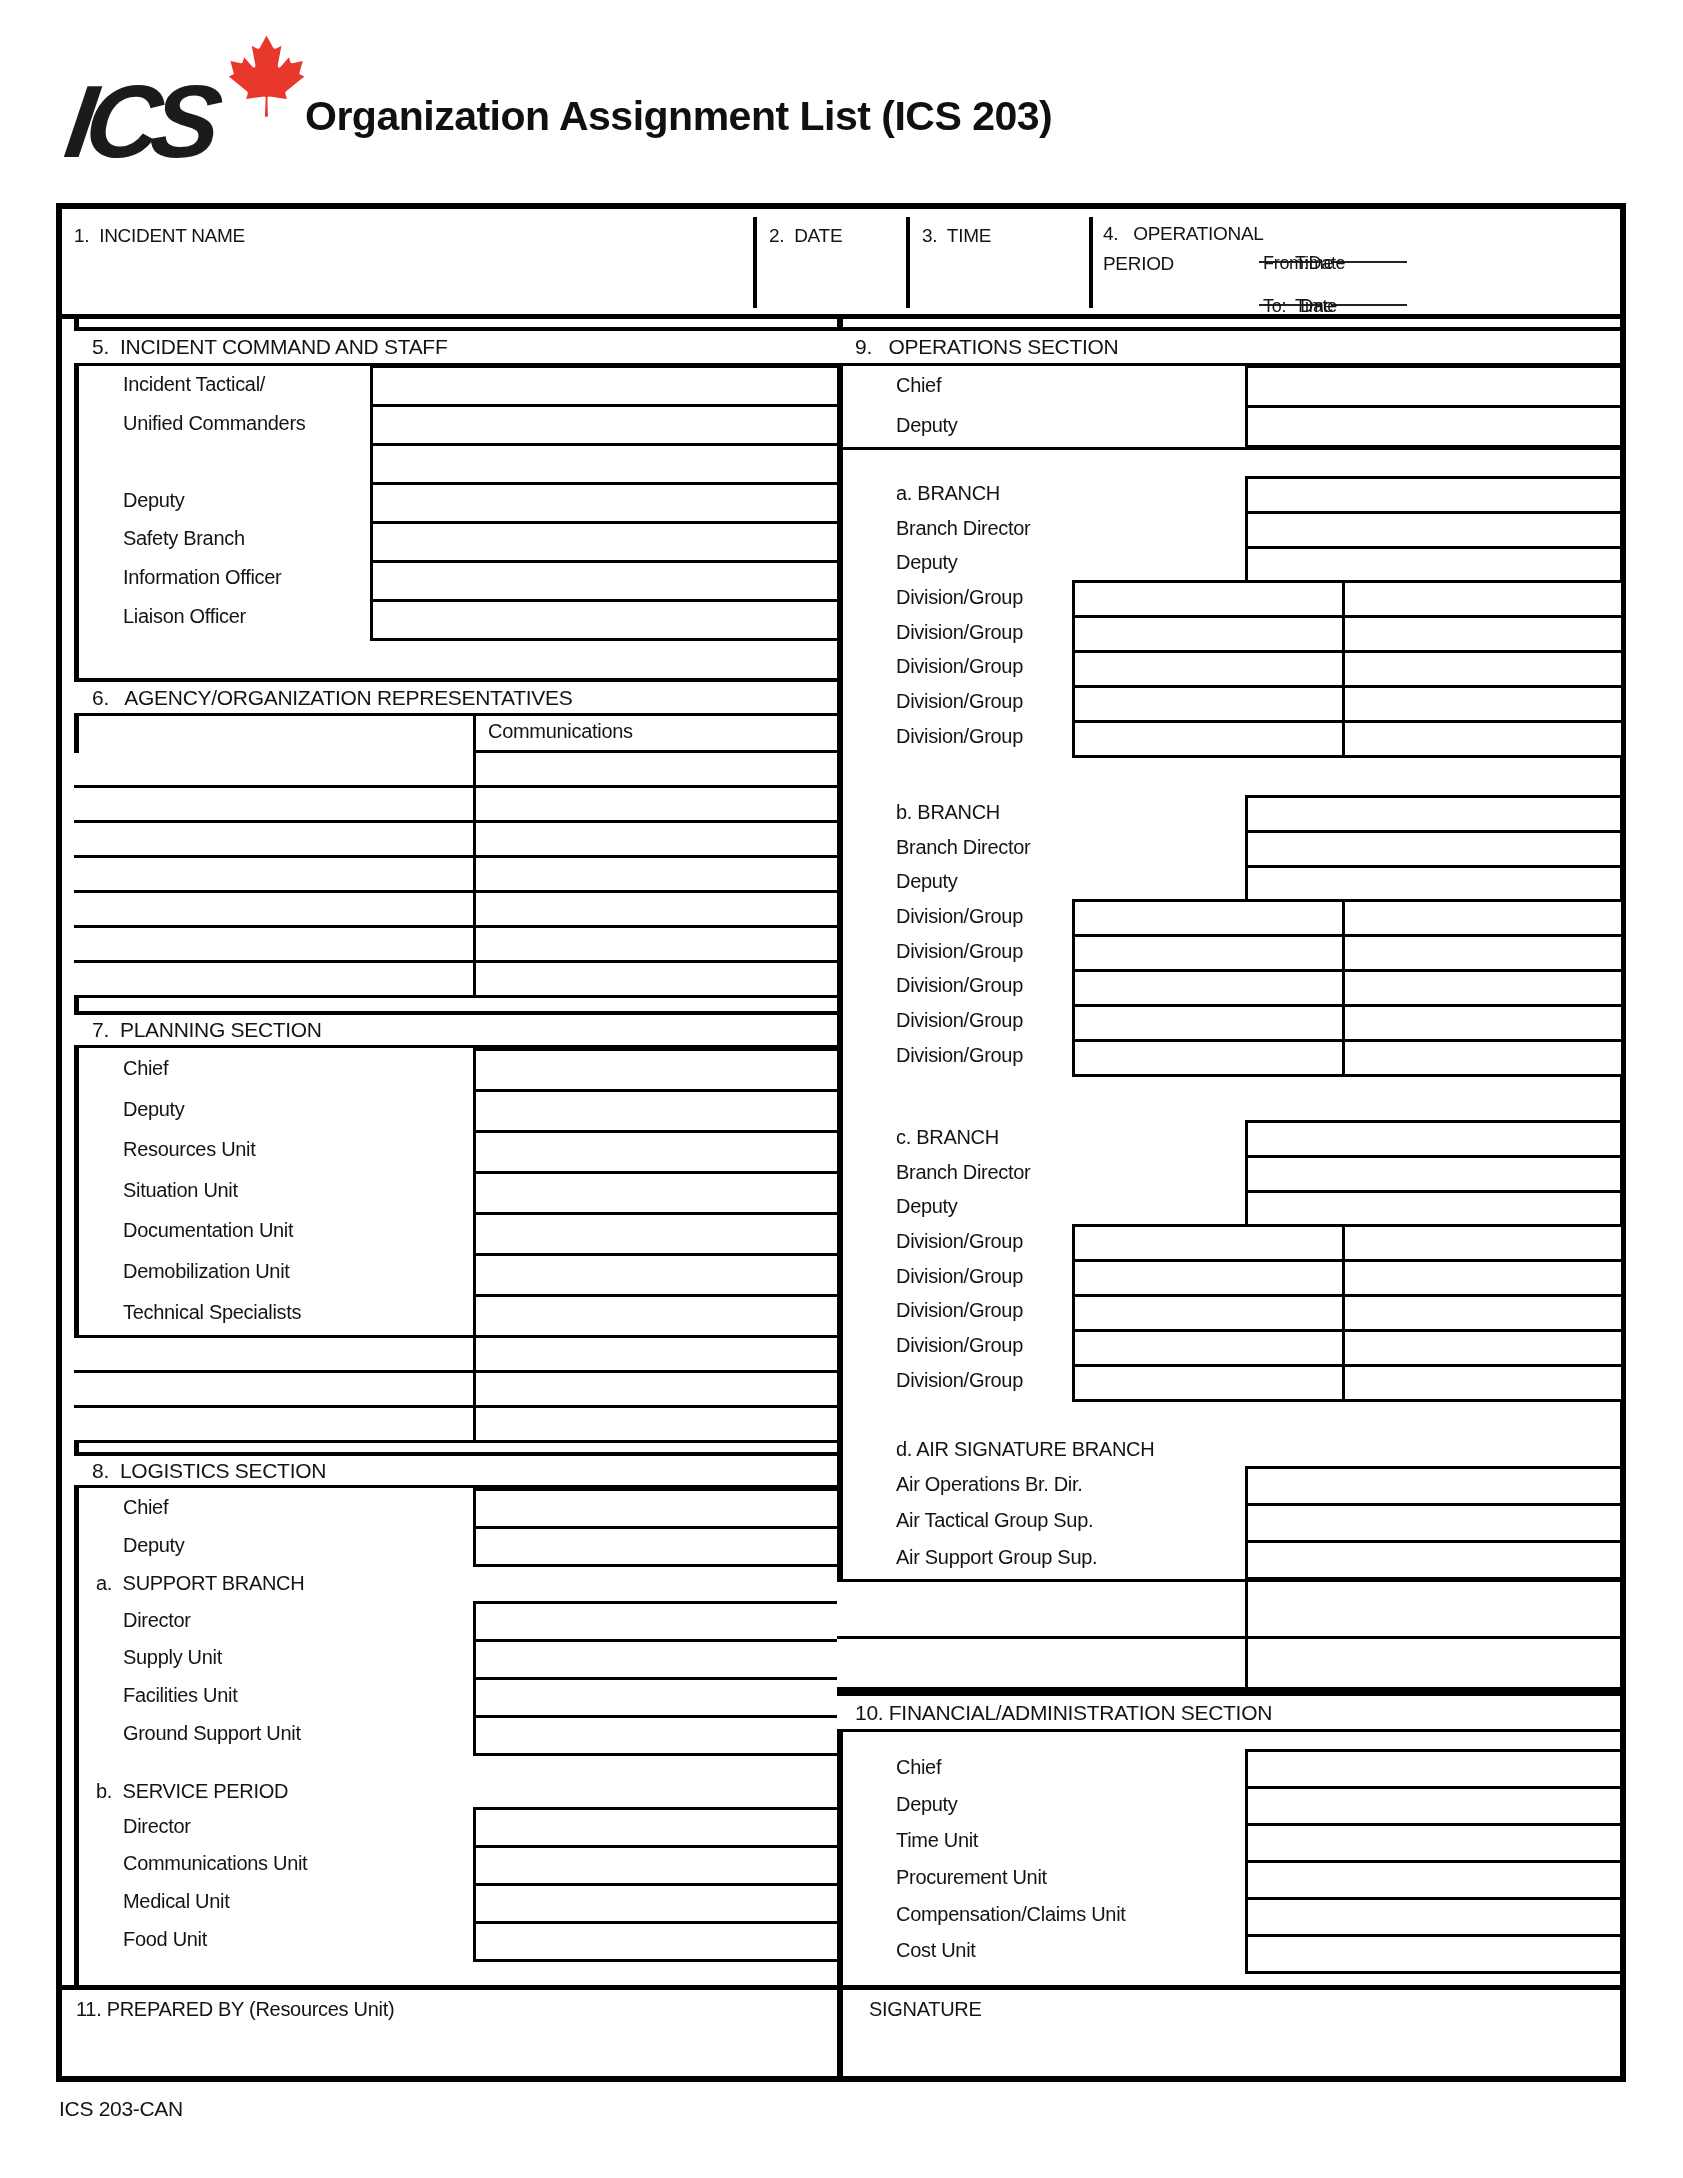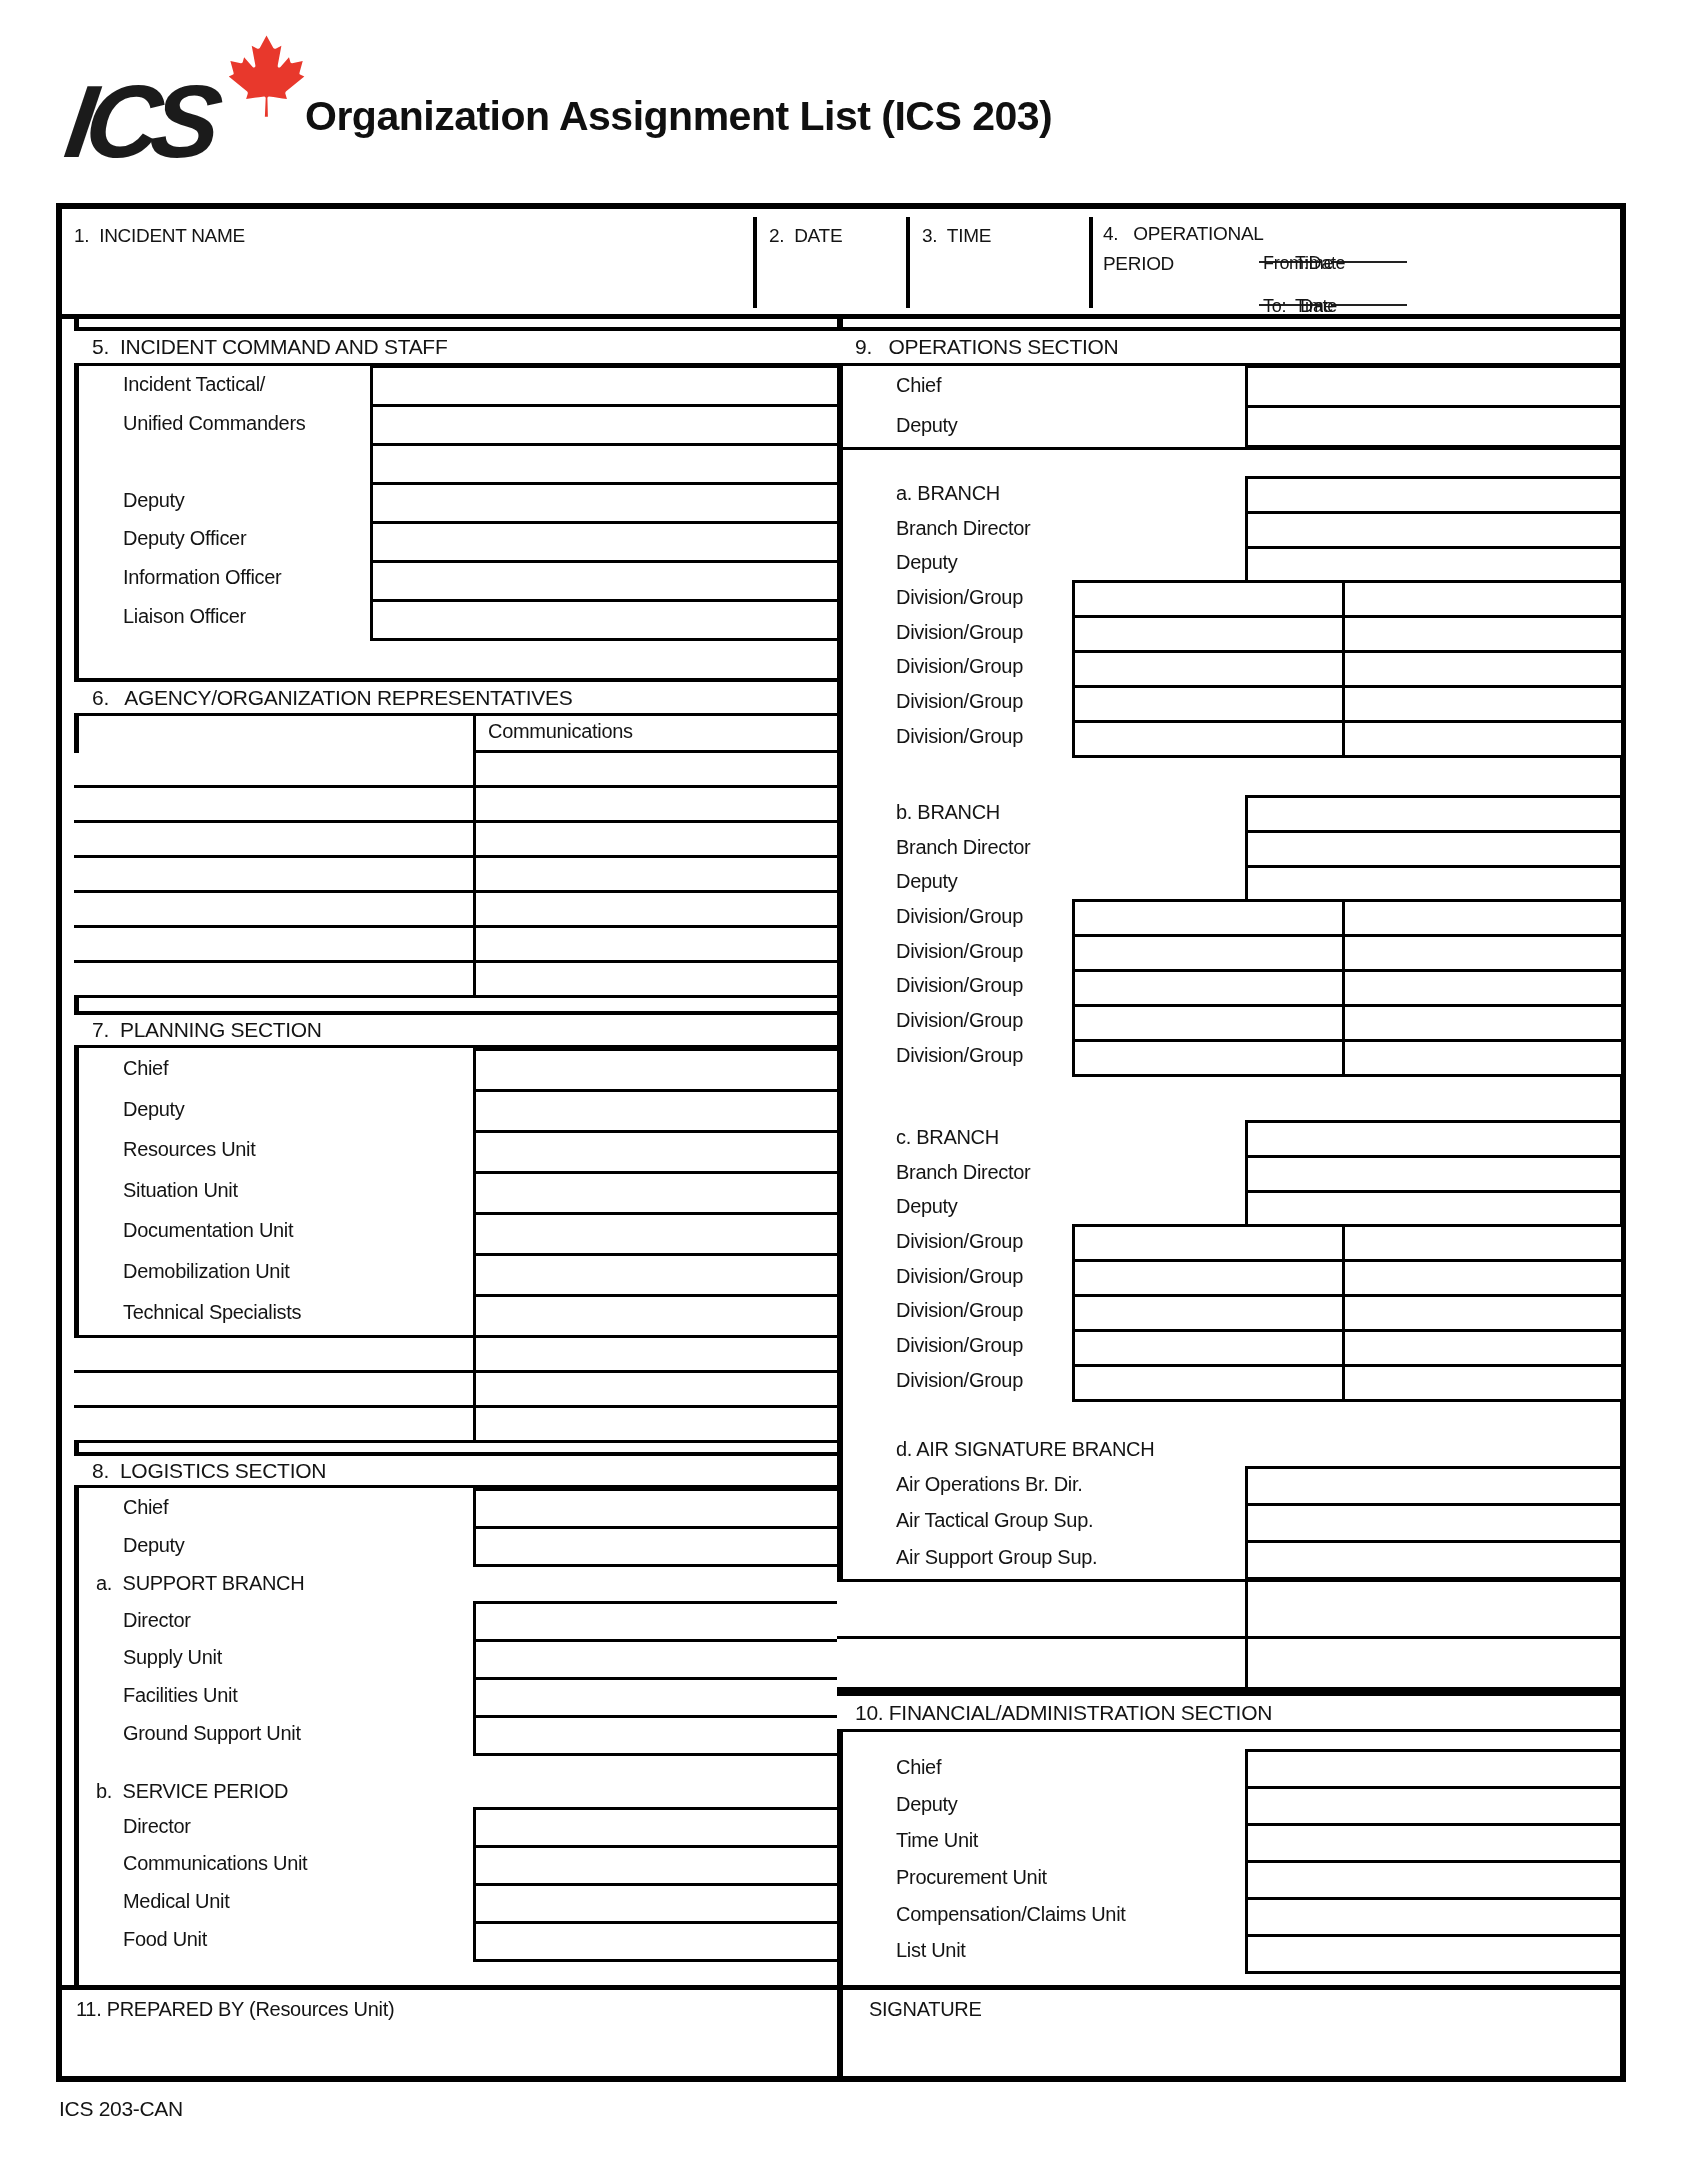--- a/index.html
+++ b/index.html
@@ -86,21 +86,21 @@
     <div class="vr" style="left:775px;top:110px;width:6px;height:1757px;"></div>
 
     <div class="sech" style="left:12px;top:118px;width:763px;height:32px;">
       <span class="lbl f21">5.  INCIDENT COMMAND AND STAFF</span>
       </div>
     <div id="s5b" style="left:12px;top:156px;width:763px;height:273px;">
         <div class="lbl f20" style="position: absolute; left: 49px; top: 0px; height: 39px; line-height: 39px;">Incident Tactical/</div>
         <div class="lbl f20" style="position: absolute; left: 49px; top: 39px; height: 39px; line-height: 39px;">Unified Commanders</div>
         <div class="lbl f20" style="position: absolute; left: 49px; top: 77px; height: 39px; line-height: 39px;"></div>
         <div class="lbl f20" style="position: absolute; left: 49px; top: 116px; height: 39px; line-height: 39px;">Deputy</div>
-        <div class="lbl f20" style="position: absolute; left: 49px; top: 154px; height: 39px; line-height: 39px;">Deputy Officer</div>
+        <div class="lbl f20" style="position: absolute; left: 49px; top: 154px; height: 39px; line-height: 39px;">Safety Branch</div>
         <div class="lbl f20" style="position: absolute; left: 49px; top: 193px; height: 39px; line-height: 39px;">Information Officer</div>
         <div class="lbl f20" style="position: absolute; left: 49px; top: 232px; height: 39px; line-height: 39px;">Liaison Officer</div>
         <div class="boxcol" style="left: 296px; top: 0px; width: 464px;">
           <div class="boxrow" style="height: 39px;"></div>
           <div class="boxrow" style="height: 39px;"></div>
           <div class="boxrow" style="height: 39px;"></div>
           <div class="boxrow" style="height: 39px;"></div>
           <div class="boxrow" style="height: 39px;"></div>
           <div class="boxrow" style="height: 39px;"></div>
           <div class="boxrow" style="height: 39px;"></div>
@@ -263,21 +263,21 @@
 
     <div class="sech" style="left:775px;top:1482px;width:783px;height:33px;border-top-width:5px;">
       <span class="lbl f21">10. FINANCIAL/ADMINISTRATION SECTION</span>
       </div>
     <div id="s10b" style="left:775px;top:1540px;width:783px;height:226px;">
         <div class="lbl f20" style="position: absolute; left: 59px; top: 0px; height: 37px; line-height: 37px;">Chief</div>
         <div class="lbl f20" style="position: absolute; left: 59px; top: 37px; height: 37px; line-height: 37px;">Deputy</div>
         <div class="lbl f20" style="position: absolute; left: 59px; top: 73px; height: 37px; line-height: 37px;">Time Unit</div>
         <div class="lbl f20" style="position: absolute; left: 59px; top: 110px; height: 37px; line-height: 37px;">Procurement Unit</div>
         <div class="lbl f20" style="position: absolute; left: 59px; top: 147px; height: 37px; line-height: 37px;">Compensation/Claims Unit</div>
-        <div class="lbl f20" style="position: absolute; left: 59px; top: 183px; height: 37px; line-height: 37px;">List Unit</div>
+        <div class="lbl f20" style="position: absolute; left: 59px; top: 183px; height: 37px; line-height: 37px;">Cost Unit</div>
         <div class="boxcol" style="left: 408px; top: 0px; width: 372px;">
           <div class="boxrow" style="height: 37px;"></div>
           <div class="boxrow" style="height: 37px;"></div>
           <div class="boxrow" style="height: 37px;"></div>
           <div class="boxrow" style="height: 37px;"></div>
           <div class="boxrow" style="height: 37px;"></div>
           <div class="boxrow" style="height: 37px;"></div>
         </div>
       </div>
 

